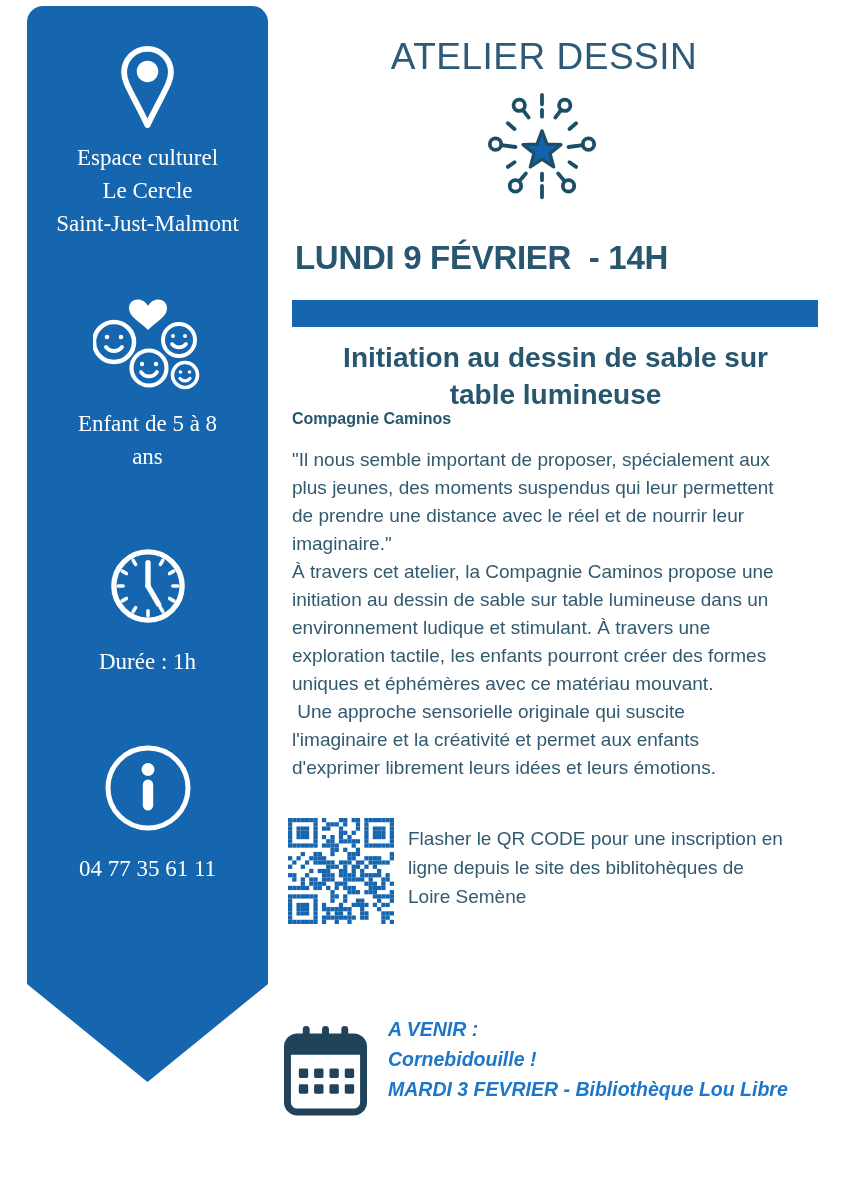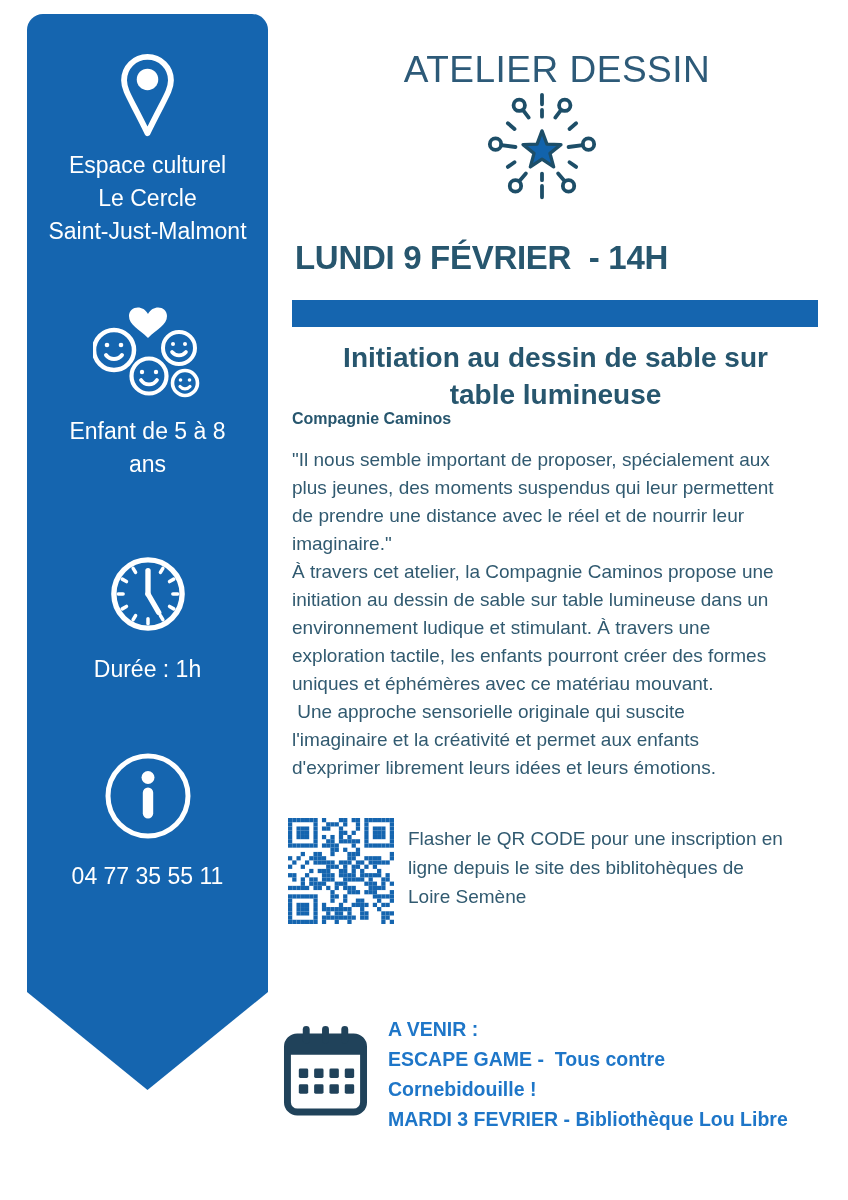--- a/index.html
+++ b/index.html
@@ -11,21 +11,21 @@
     --icon-dark:#20425a;
     --footer-text:#383838;
     --white:#ffffff;
   }
   html,body{margin:0;padding:0;background:#fff;}
   .poster{
     position:relative;width:848px;height:1200px;background:#fff;
     font-family:"Liberation Sans", sans-serif;overflow:hidden;
   }
   
-  .sidebar{position:absolute;left:27px;top:12px;width:241px;height:1080px;color:var(--white);}
+  .sidebar{position:absolute;left:27px;top:4px;width:241px;height:1080px;color:var(--white);font-family:Liberation Serif, serif;}
   .sidebar-bg-body{position:absolute;top:2px;left:0;width:241px;height:978px;background:var(--accent-blue);border-radius:16px 16px 0 0;}
   .sidebar-bg-tip{position:absolute;top:980px;left:0;width:241px;height:98px;background:var(--accent-blue);clip-path:polygon(0 0,100% 0,50% 100%);}
   .sb-group{position:absolute;left:0;width:241px;display:flex;justify-content:center;text-align:center;}
   .sb-text{font-size:23px;font-weight:500;line-height:33px;color:var(--white);}
   .sb-pin{top:42px;}
   .sb-loc{top:137px;}
   .sb-family{top:290px;}
   .sb-audience{top:403px;}
   .sb-clock{top:543px;}
   .sb-duration{top:641px;}
@@ -36,21 +36,21 @@
   .star{position:absolute;left:487px;top:92px;}
   .datetime{position:absolute;left:295px;top:239px;font-size:33px;font-weight:700;letter-spacing:-.3px;color:var(--heading-teal);white-space:pre;}
   .bar{position:absolute;left:292px;top:300px;width:526px;height:27px;background:var(--accent-blue);}
   .subtitle{position:absolute;left:292px;top:339px;width:527px;text-align:center;font-size:28px;font-weight:700;line-height:37px;color:var(--heading-teal);white-space:pre-line;}
   .company{position:absolute;left:292px;top:410px;width:527px;text-align:left;font-size:16px;font-weight:600;color:var(--heading-teal);}
   .bodytext{position:absolute;left:292px;top:446px;width:545px;font-size:19px;line-height:28px;color:var(--body-text);white-space:pre-wrap;}
   .qr{position:absolute;left:288px;top:818px;width:106px;height:106px;}
   .qr-caption{position:absolute;left:408px;top:824px;width:390px;font-size:19px;line-height:29px;color:var(--body-text);white-space:pre-line;}
   .cal{position:absolute;left:283px;top:1024px;}
   .upcoming{position:absolute;left:388px;top:1014px;font-size:19.5px;font-weight:700;line-height:30px;color:var(--bright-blue);}
-  .upcoming div{white-space:pre;}
+  .upcoming div{white-space:pre;font-style:italic;}
   .footer{position:absolute;left:276px;top:1176px;font-size:18px;color:var(--footer-text);}
 </style>
 </head>
 <body>
 
 <div class="poster">
 
   <aside class="sidebar">
     <div class="sidebar-bg-body"></div>
     <div class="sidebar-bg-tip"></div>
@@ -134,25 +134,25 @@
     <div class="sb-group sb-info">
       <span>
         <svg width="88" height="88" viewBox="0 0 88 88">
           <circle cx="44" cy="44" r="40" fill="none" stroke="#fff" stroke-width="5"></circle>
           <circle cx="44" cy="25.5" r="6.5" fill="#fff"></circle>
           <rect x="38.8" y="35.5" width="10.4" height="31" rx="5.2" fill="#fff"></rect>
         </svg>
       </span>
     </div>
     <div class="sb-group sb-phone sb-text">
-      <div>04 77 35 55 11</div>
+      <div>04 77 35 61 11</div>
     </div>
   </aside>
 
-  <h1 class="title" style="margin:16px;">ATELIER DESSIN</h1>
+  <h1 class="title" style="margin:3px;">ATELIER DESSIN</h1>
 
   <span class="star">
     <svg width="110" height="110" viewBox="0 0 116 116">
       <g stroke="#1d4e68" stroke-width="4" stroke-linecap="round" fill="none">
         <path d="M58 3 v10 M58 19 v7"></path>
         <path d="M58 86 v7 M58 99 v12"></path>
         <circle cx="34" cy="14" r="6"></circle>
           <path d="M38 19 L44 27"></path>
         <circle cx="82" cy="14" r="6"></circle>
           <path d="M78 19 L72 27"></path>
@@ -534,18 +534,17 @@
         <rect x="62.5" y="45" width="9.5" height="9.5" rx="1.5"></rect>
         <rect x="16" y="61" width="9.5" height="9.5" rx="1.5"></rect>
         <rect x="31.5" y="61" width="9.5" height="9.5" rx="1.5"></rect>
         <rect x="47" y="61" width="9.5" height="9.5" rx="1.5"></rect>
         <rect x="62.5" y="61" width="9.5" height="9.5" rx="1.5"></rect>
       </g>
     </svg>
   </span>
   <div class="upcoming">
     <div>A VENIR :</div>
-    <div>ESCAPE GAME -  Tous contre</div>
     <div>Cornebidouille !</div>
     <div>MARDI 3 FEVRIER - Bibliothèque Lou Libre</div>
   </div>
 
 </div>
 
 </body></html>

